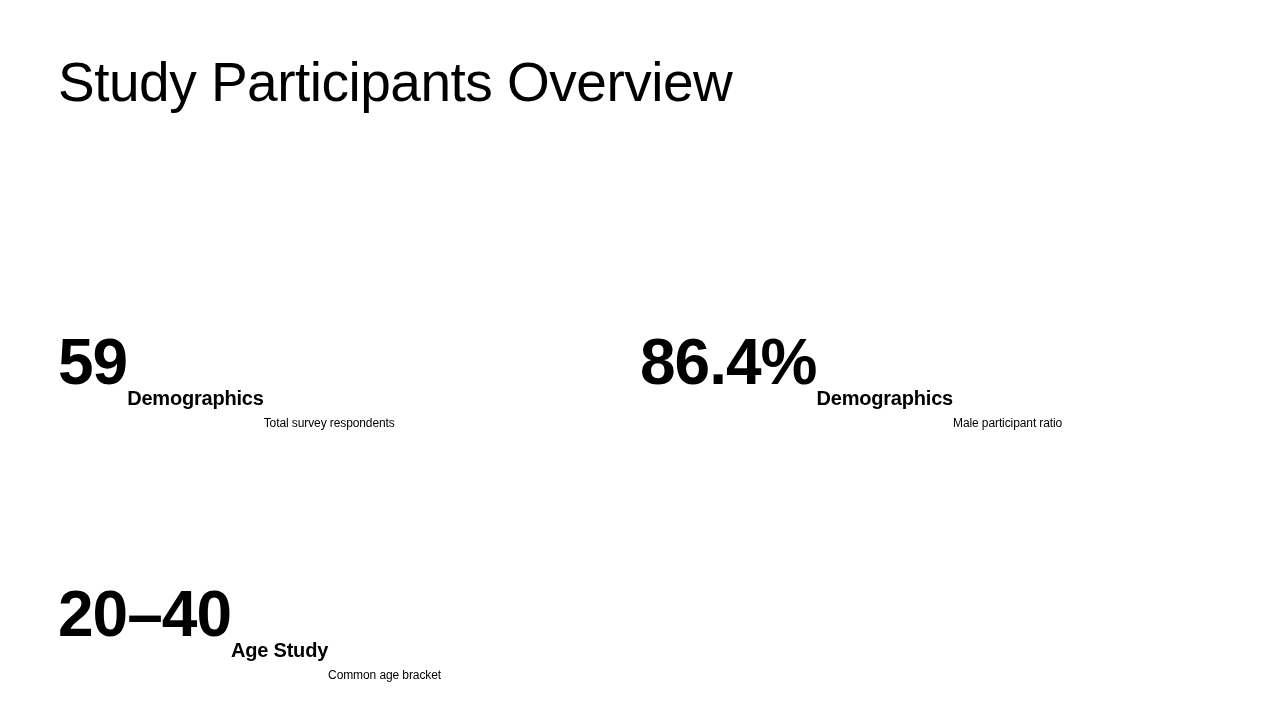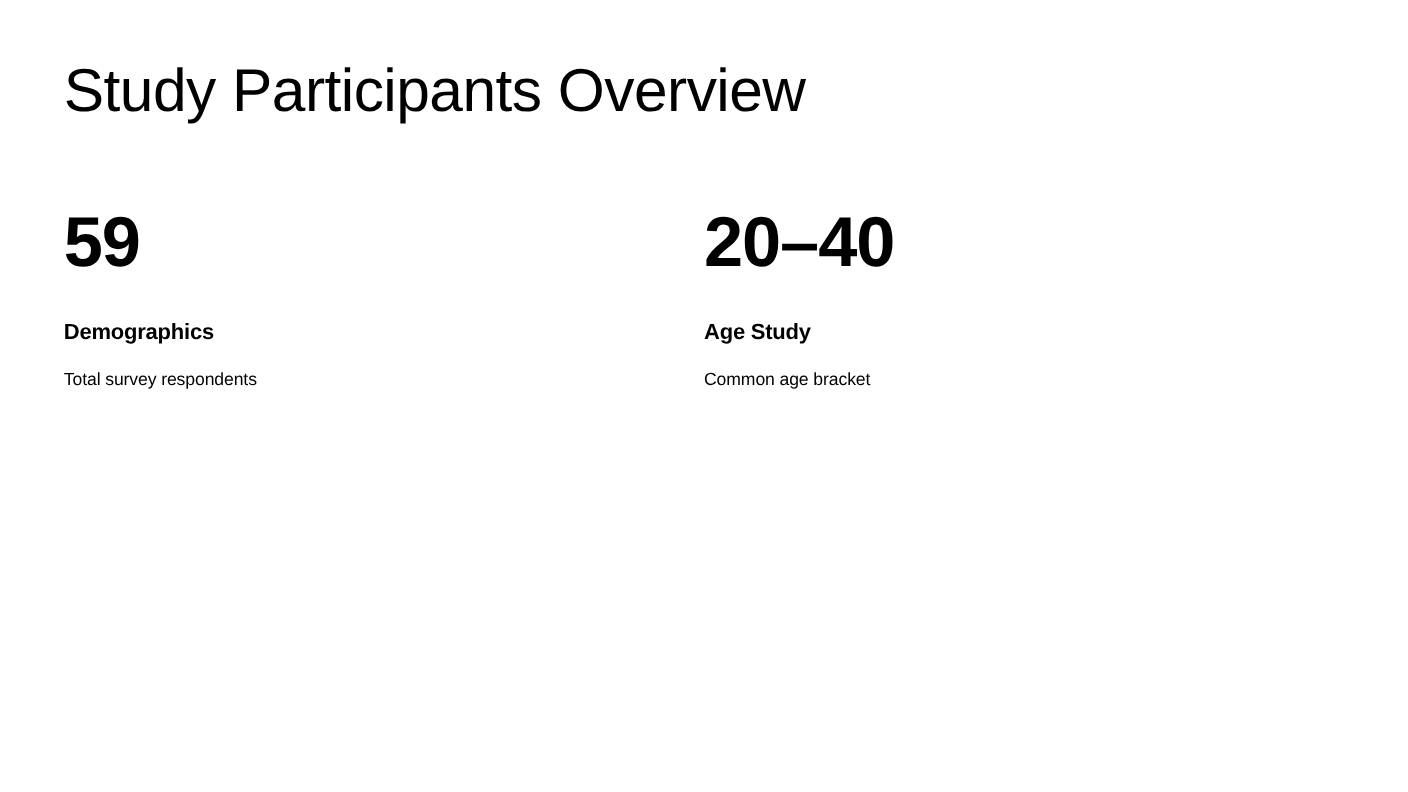--- a/index.html
+++ b/index.html
@@ -41,22 +41,22 @@
     width: 1164px;
     display: grid;
     grid-template-columns: 1fr 1fr;
     grid-auto-rows: 252px;
     column-gap: 0px;
     row-gap: 0px;
   }
 
   .stat-block {
     display: flex;
-    flex-direction: column;
-    align-items: flex-start;
+    flex-direction: row;
+    align-items: flex-end;
     justify-content: flex-start;
     text-align: center;
     padding-top: 8px;
   }
 
   .stat-value {
     font-size: 64px;
     font-weight: 700;
     letter-spacing: -1px;
     line-height: 1.0;
@@ -69,21 +69,21 @@
     font-size: 20px;
     font-weight: 700;
     letter-spacing: -0.2px;
     line-height: 1.2;
     color: #000000;
     margin-bottom: 22px;
     white-space: nowrap;
   }
 
   .stat-description {
-    font-size: 16px;
+    font-size: 12px;
     font-weight: 400;
     letter-spacing: -0.1px;
     line-height: 1.3;
     color: #000000;
     white-space: nowrap;
   }
 </style>
 </head>
 <body>
 
@@ -92,20 +92,25 @@
   <div class="slide-title">Study Participants Overview</div>
 
   <div class="stats-grid">
 
     <div class="stat-block">
       <div class="stat-value">59</div>
       <div class="stat-label">Demographics</div>
       <div class="stat-description">Total survey respondents</div>
     </div>
 
+    <div class="stat-block">
+      <div class="stat-value">86.4%</div>
+      <div class="stat-label">Demographics</div>
+      <div class="stat-description">Male participant ratio</div>
+    </div>
 
     <div class="stat-block">
       <div class="stat-value">20–40</div>
       <div class="stat-label">Age Study</div>
       <div class="stat-description">Common age bracket</div>
     </div>
 
   </div>
 </div>
 

